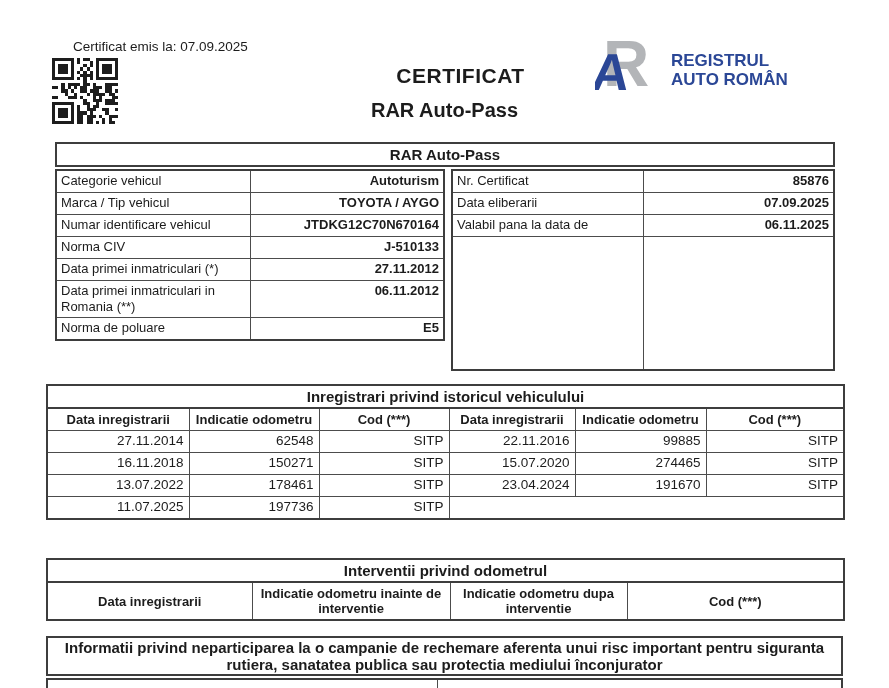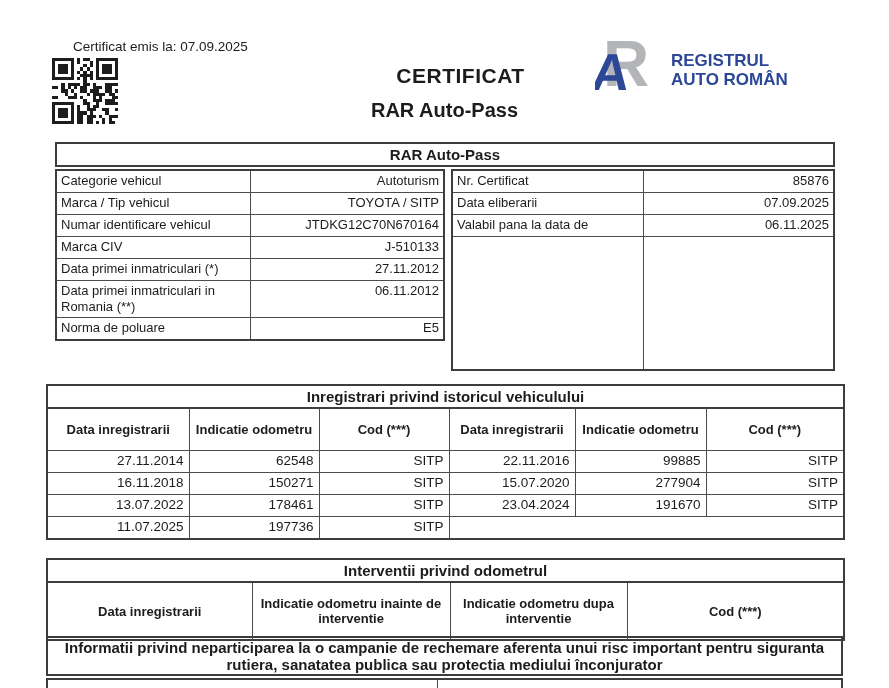--- a/index.html
+++ b/index.html
@@ -25,31 +25,31 @@
   .t1{position:absolute;left:55px;top:142px;width:780px;}
   .t1-header{border:2px solid #3d3d3d;text-align:center;font-weight:bold;
     font-size:15px;padding:2px 0;}
   .t1-body{display:flex;justify-content:space-between;margin-top:2px;align-items:flex-start;}
   table.sub{border-collapse:collapse;border:2px solid #3d3d3d;table-layout:fixed;}
   .sub td{border:1px solid #4c4c4c;font-size:13px;line-height:16px;
     padding:2px 4px;vertical-align:top;height:17px;}
   .sub-left{width:390px;}
   .sub-right{width:384px;}
   td.lbl{width:50%;}
-  td.val{width:50%;font-weight:normal;text-align:right;}
+  td.val{width:50%;font-weight:bold;text-align:right;}
   .filler td{height:128px;}
   
   table.big{position:absolute;left:46px;border-collapse:collapse;width:797px;
     border:2px solid #3d3d3d;table-layout:fixed;}
   .t2{top:384px;}
   .t3{top:558px;}
   .big td,.big th{border:1px solid #4c4c4c;}
   .big .title-cell{font-weight:bold;font-size:15px;text-align:center;
     padding:2px 0;border-bottom:2px solid #3d3d3d;}
-  .big th{font-size:13px;line-height:15px;padding:13px 2px;font-weight:bold;}
+  .big th{font-size:13px;line-height:15px;padding:3px 2px;font-weight:bold;}
   .big td.d{font-size:13.5px;padding:2px 5px;height:17px;vertical-align:top;text-align:right;}
   
   .recall{position:absolute;left:46px;top:636px;width:797px;}
   .recall-head{border:2px solid #3d3d3d;font-weight:bold;font-size:15px;
     text-align:center;line-height:17px;padding:1px 10px;}
   .recall-row{margin-top:2px;border:2px solid #3d3d3d;height:16px;display:flex;}
   .recall-c1{width:49%;border-right:1px solid #4c4c4c;}
   .recall-c2{flex:1;}
 </style>
 </head>
@@ -517,28 +517,28 @@
   <div class="t1-header">RAR Auto-Pass</div>
   <div class="t1-body">
     <table class="sub sub-left">
       <tbody>
           <tr>
         <td class="lbl">Categorie vehicul</td>
         <td class="val">Autoturism</td>
       </tr>
       <tr>
         <td class="lbl">Marca / Tip vehicul</td>
-        <td class="val">TOYOTA / SITP</td>
+        <td class="val">TOYOTA / AYGO</td>
       </tr>
       <tr>
         <td class="lbl">Numar identificare vehicul</td>
         <td class="val">JTDKG12C70N670164</td>
       </tr>
       <tr>
-        <td class="lbl">Marca CIV</td>
+        <td class="lbl">Norma CIV</td>
         <td class="val">J-510133</td>
       </tr>
       <tr>
         <td class="lbl">Data primei inmatriculari (*)</td>
         <td class="val">27.11.2012</td>
       </tr>
       <tr>
         <td class="lbl">Data primei inmatriculari in Romania (**)</td>
         <td class="val">06.11.2012</td>
       </tr>
@@ -598,21 +598,21 @@
     <td class="d">SITP</td>
     <td class="d">22.11.2016</td>
     <td class="d">99885</td>
     <td class="d">SITP</td>
   </tr>
   <tr>
     <td class="d">16.11.2018</td>
     <td class="d">150271</td>
     <td class="d">SITP</td>
     <td class="d">15.07.2020</td>
-    <td class="d">277904</td>
+    <td class="d">274465</td>
     <td class="d">SITP</td>
   </tr>
   <tr>
     <td class="d">13.07.2022</td>
     <td class="d">178461</td>
     <td class="d">SITP</td>
     <td class="d">23.04.2024</td>
     <td class="d">191670</td>
     <td class="d">SITP</td>
   </tr>

